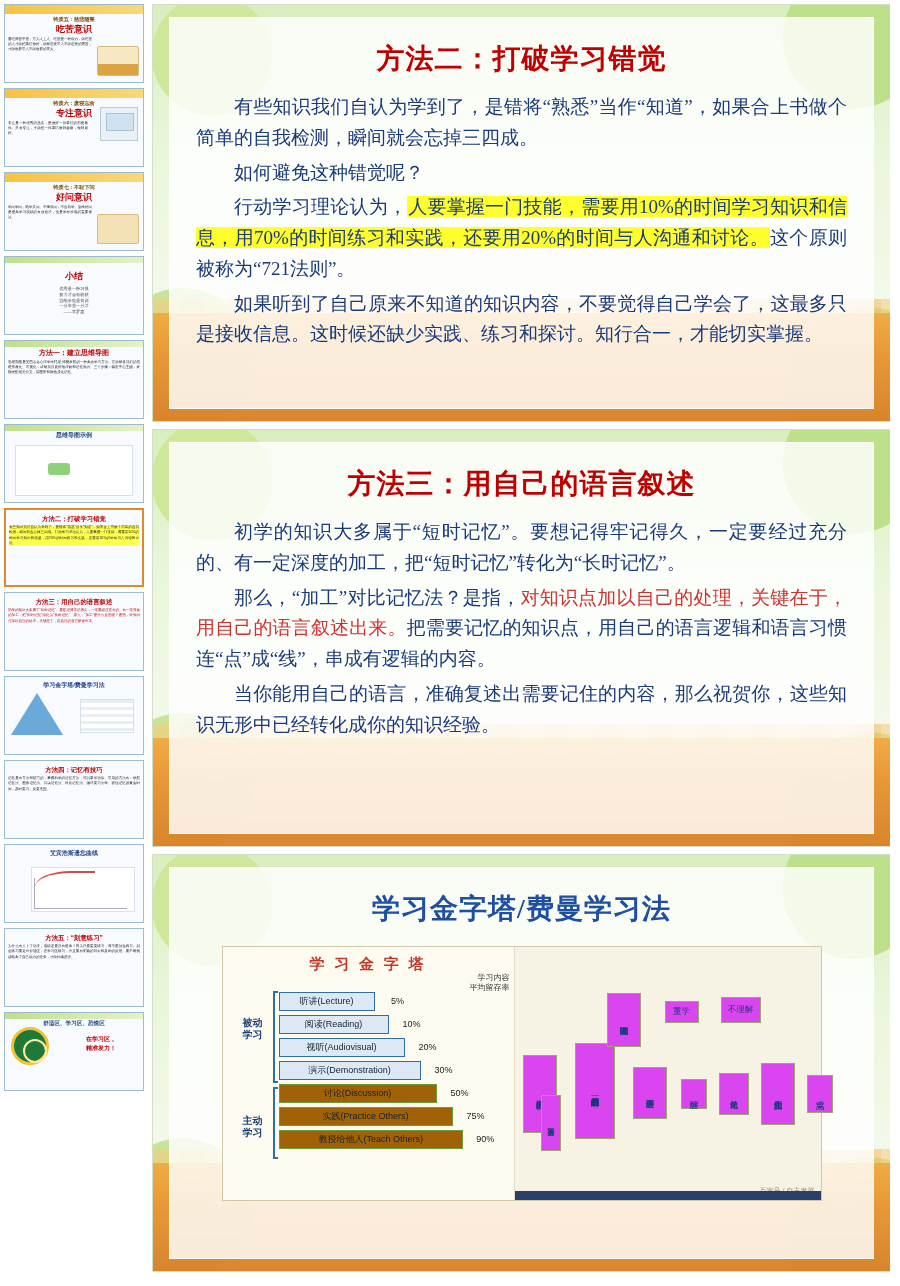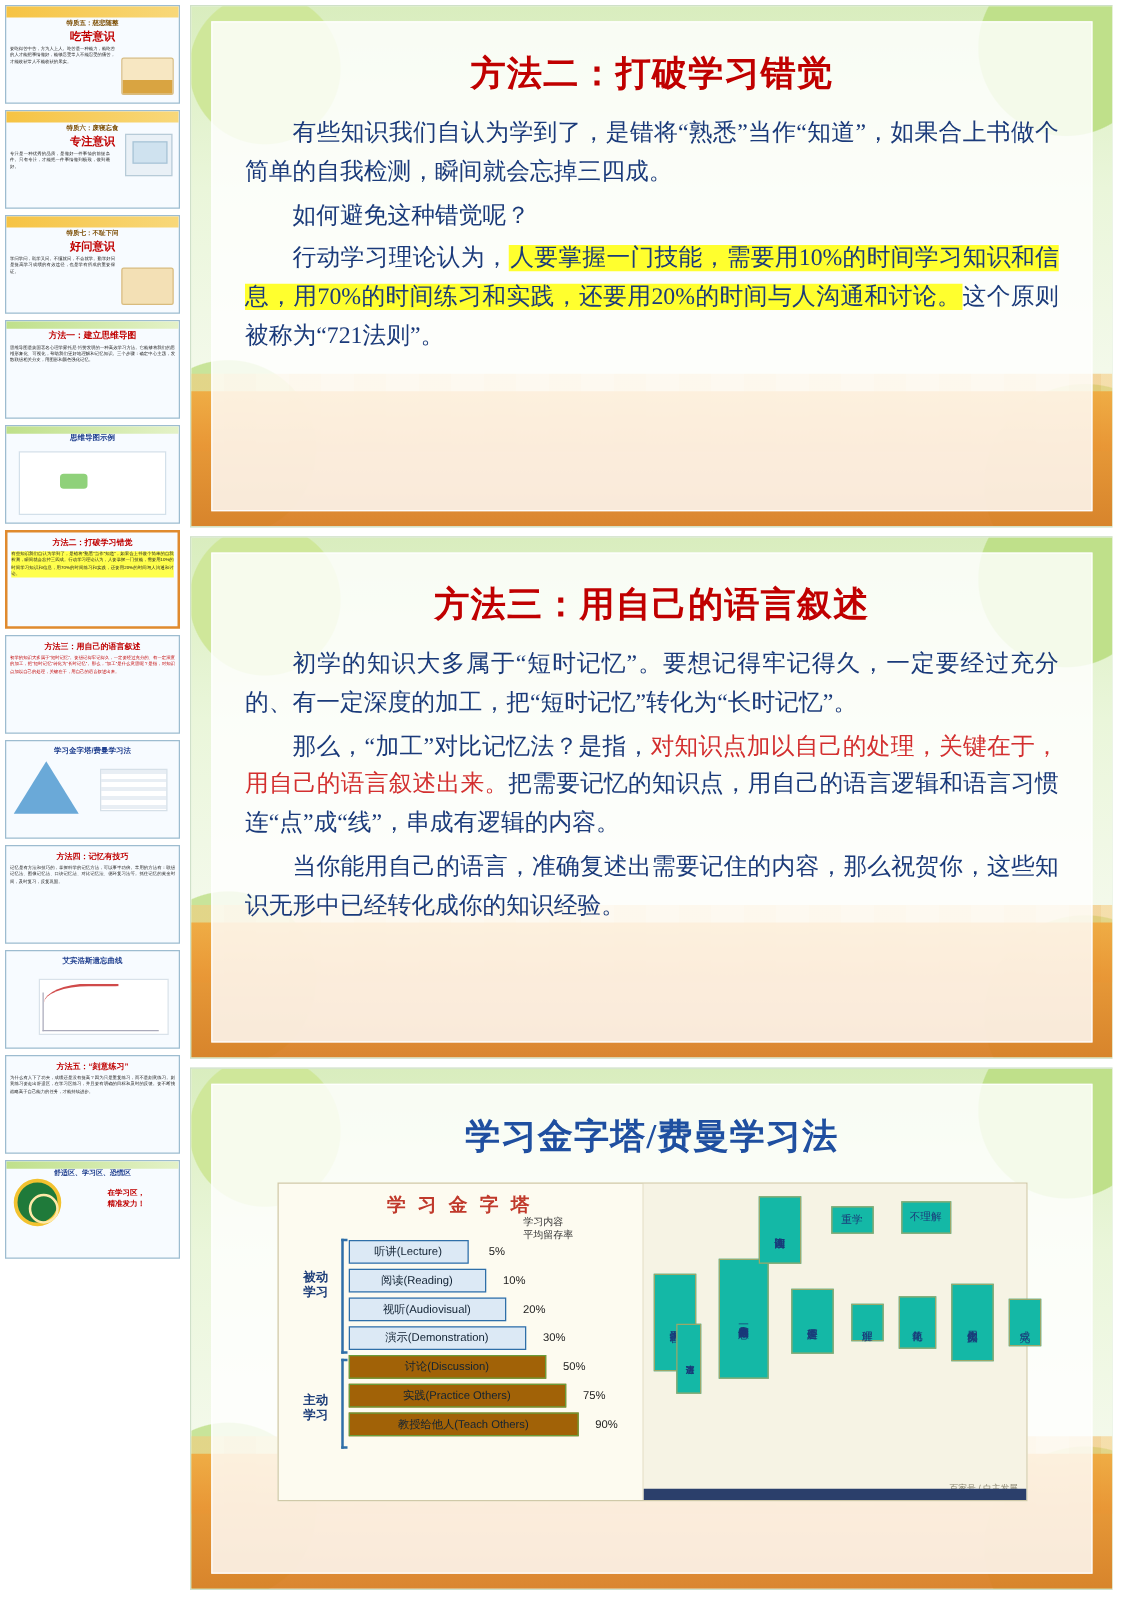--- a/index.html
+++ b/index.html
@@ -166,43 +166,43 @@
     position: relative;
   }
   .fig-left { width: 292px; position: relative; border-right:1px solid #e3ddc4; padding:4px; }
   .fig-right { flex:1; position: relative; padding:4px; background:#f6f3e4; }
   .fig-head {
     text-align:center; font-weight:bold; color:#c0392b;
     font-family:"Liberation Serif", serif; font-size:15px; letter-spacing:3px;
     margin:4px 0 2px;
   }
   .fig-colhead {
-    position:absolute; right:17px; top:26px; width:78px; text-align:left;
+    position:absolute; right:4px; top:26px; width:78px; text-align:right;
     font-size:8px; color:#333; line-height:1.3;
   }
   .pyr-rows { position:absolute; left:56px; top:44px; right:6px; }
   .pyr-row {
     display:flex; align-items:center; margin-bottom:3px; height:20px;
   }
   .pyr-bar {
     height:19px; color:#123; font-size:9px; display:flex; align-items:center;
     justify-content:center; border:1px solid #2f6fa8; background:#dce9f5;
     font-family:"Liberation Sans", sans-serif;
   }
   .pyr-bar.act { background:#a16207; border-color:#6a9c3a; }
   .pyr-pct { width:46px; text-align:center; font-size:9px; color:#222; }
   .pyr-sidelabel {
     position:absolute; left:10px; font-size:10px; font-weight:bold; color:#1f3f7a;
     line-height:1.2; text-align:center; width:40px;
   }
   .brace { position:absolute; left:50px; width:5px; border:2px solid #2f6fa8; border-right:none; }
   .flow-node {
-    position:absolute; border:1px solid #9aa86a; background:#14b8a6;
+    position:absolute; border:1px solid #9aa86a; background:#d946ef;
     color:#1a3a7a; font-size:8.5px; text-align:right; line-height:1.15;
-    display:flex; align-items:center; justify-content:center; padding:1px;
+    display:flex; align-items:center; justify-content:center; padding:1px;margin-top:36px;
   }
   .fig-credit { position:absolute; right:6px; bottom:4px; font-size:7px; color:#8a8670; }
   .fig-caption-bar { position:absolute; left:0; right:0; bottom:0; height:9px; background:#2b3f6b; }
 </style>
 </head>
 <body>
 
 <div class="app">
 
   <div class="sidebar">
@@ -230,20 +230,31 @@
     <div class="thumb">
       <div class="t-gradtop"></div>
       <div class="t-inner">
         <div class="t-title" style="margin-top:9px;font-size:5.2px;color:#7a4b00">特质七：不耻下问</div>
         <div class="t-title" style="font-size:9px">好问意识</div>
         <div class="t-illus"></div>
         <div class="t-body" style="width:84px">学问学问，既学又问。不懂就问，不会就学。勤学好问是提高学习成绩的有效途径，也是学有所成的重要保证。</div>
       </div>
     </div>
 
+    <div class="thumb">
+      <div class="t-gradtop2"></div>
+      <div class="t-inner">
+        <div class="t-title" style="margin-top:12px;font-size:9px">小结</div>
+        <div class="t-sub" style="white-space:pre-line;margin-top:4px">优秀是一种习惯
+努力才会有收获
+勤能补拙是良训
+一分辛苦一分才
+——学罗盘</div>
+      </div>
+    </div>
 
 
     <div class="thumb">
       <div class="t-gradtop2"></div>
       <div class="t-inner">
         <div class="t-title" style="margin-top:6px;font-size:7px">方法一：建立思维导图</div>
         <div class="t-body">思维导图是英国著名心理学家托尼·博赞发明的一种高效学习方法。它能够将我们的思维形象化、可视化，帮助我们更好地理解和记忆知识。三个步骤：确定中心主题，发散联想相关分支，用图形和颜色强化记忆。</div>
       </div>
     </div>
 
@@ -314,20 +325,21 @@
   <div class="main">
 
     <div class="slide">
       <div class="slide-bg"></div>
       <div class="slide-inner">
         <div class="slide-title">方法二：打破学习错觉</div>
         <div class="slide-body">
           <p><span>有些知识我们自认为学到了，是错将“熟悉”当作“知道”，如果合上书做个简单的自我检测，瞬间就会忘掉三四成。</span></p>
           <p><span>如何避免这种错觉呢？</span></p>
           <p><span>行动学习理论认为，</span><span class="mark">人要掌握一门技能，需要用10%的时间学习知识和信息，用70%的时间练习和实践，还要用20%的时间与人沟通和讨论。</span><span>这个原则被称为“721法则”。</span></p>
+          <p><span>如果听到了自己原来不知道的知识内容，不要觉得自己学会了，这最多只是接收信息。这时候还缺少实践、练习和探讨。知行合一，才能切实掌握。</span></p>
         </div>
       </div>
     </div>
 
     <div class="slide">
       <div class="slide-bg"></div>
       <div class="slide-inner">
         <div class="slide-title">方法三：用自己的语言叙述</div>
         <div class="slide-body">
           <p><span>初学的知识大多属于“短时记忆”。要想记得牢记得久，一定要经过充分的、有一定深度的加工，把“短时记忆”转化为“长时记忆”。</span></p>

